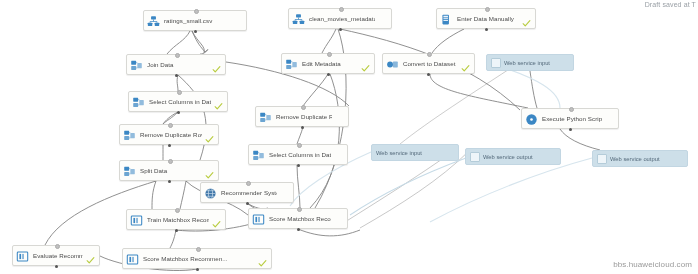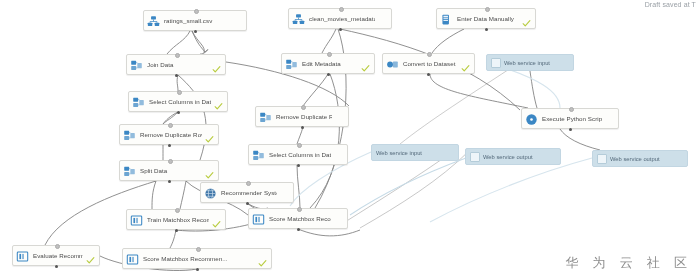--- a/index.html
+++ b/index.html
@@ -385,14 +385,14 @@
       <span class="wsic"></span>
       <span class="wslbl">Web service output</span>
     </div>
     <div class="ws" style="left: 592px; top: 150px; width: 96px;">
       <span class="wsic"></span>
       <span class="wslbl">Web service output</span>
     </div>
   </div>
 
 <div class="wm">
-  <div class="cn">华 为 云 社 区</div>
+  <div class="url">bbs.huaweicloud.com</div>
 </div>
 
 </body></html>

